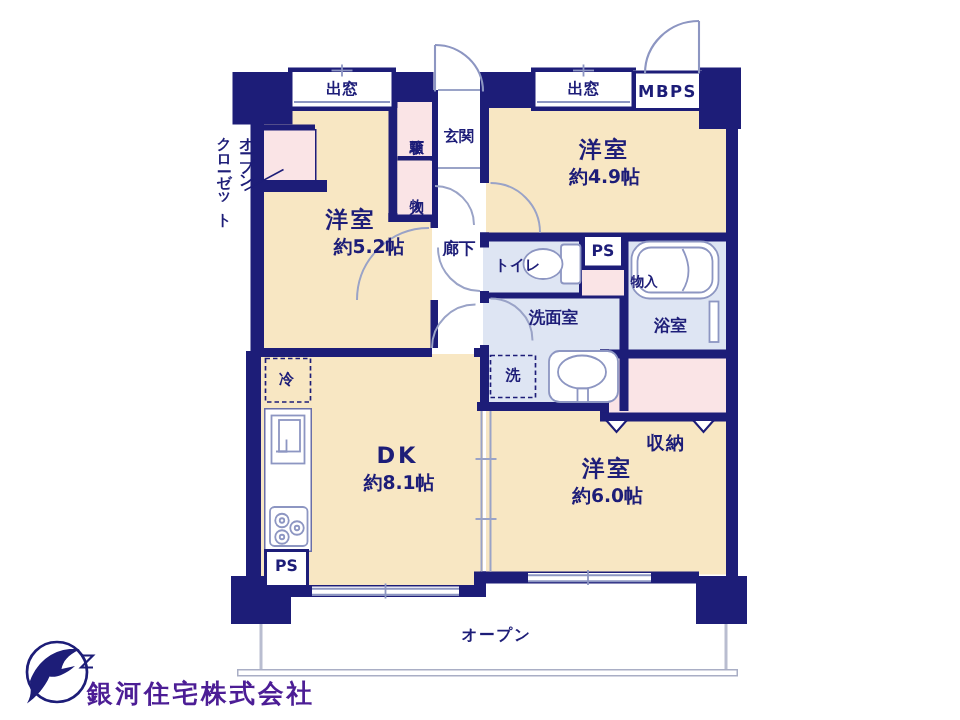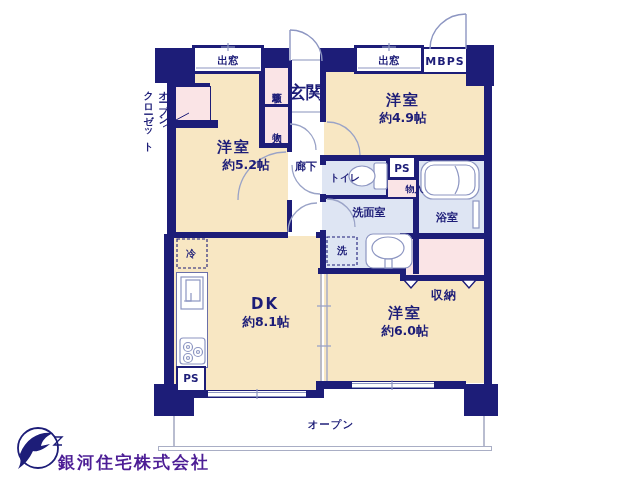--- a/index.html
+++ b/index.html
@@ -196,31 +196,31 @@
   <div class="lbl" style="left:389px;top:60px;font-size:10.5px;">出窓</div>
   <div class="lbl" style="left:445px;top:61px;font-size:11px;letter-spacing:1px;">MBPS</div>
 
   <div class="oc" style="left:141px;top:84px;">
     <span>クローゼット</span>
     <span>オープン</span>
   </div>
 
   <div class="lbl vlbl" style="left:277px;top:86px;font-size:9.5px;">下駄箱</div>
   <div class="lbl vlbl" style="left:277px;top:125px;font-size:9.5px;">物入</div>
-  <div class="lbl" style="left:306px;top:92px;font-size:17px;">玄関</div>
+  <div class="lbl" style="left:306px;top:92px;font-size:10px;">玄関</div>
   <div class="lbl" style="left:306px;top:166px;font-size:11px;">廊下</div>
 
   <div class="lbl" style="left:234px;top:147px;font-size:15px;letter-spacing:2px;">洋室</div>
   <div class="lbl" style="left:234px;top:165px;font-size:12.5px;margin-left:12px;">約5.2帖</div>
   <div class="lbl" style="left:403px;top:100px;font-size:15px;letter-spacing:2px;">洋室</div>
   <div class="lbl" style="left:403px;top:118px;font-size:12.5px;">約4.9帖</div>
 
   <div class="lbl" style="left:345px;top:178px;font-size:10px;">トイレ</div>
   <div class="lbl" style="left:402px;top:168px;font-size:10.5px;">PS</div>
-  <div class="lbl" style="left:402px;top:189px;font-size:9px;padding-left:25px;">物入</div>
+  <div class="lbl" style="left:417px;top:189px;font-size:9px;padding-left:25px;">物入</div>
   <div class="lbl" style="left:447px;top:217px;font-size:11px;">浴室</div>
   <div class="lbl" style="left:369px;top:212px;font-size:11px;">洗面室</div>
   <div class="lbl" style="left:342px;top:251px;font-size:10px;">洗</div>
   <div class="lbl" style="left:191px;top:254px;font-size:10px;">冷</div>
   <div class="lbl" style="left:444px;top:256px;font-size:12px;letter-spacing:1px;margin-top:39px;">収納</div>
 
   <div class="lbl" style="left:265px;top:304px;font-size:15px;letter-spacing:2px;">DK</div>
   <div class="lbl" style="left:266px;top:322px;font-size:12.5px;">約8.1帖</div>
   <div class="lbl" style="left:405px;top:313px;font-size:15px;letter-spacing:2px;">洋室</div>
   <div class="lbl" style="left:405px;top:331px;font-size:12.5px;">約6.0帖</div>

